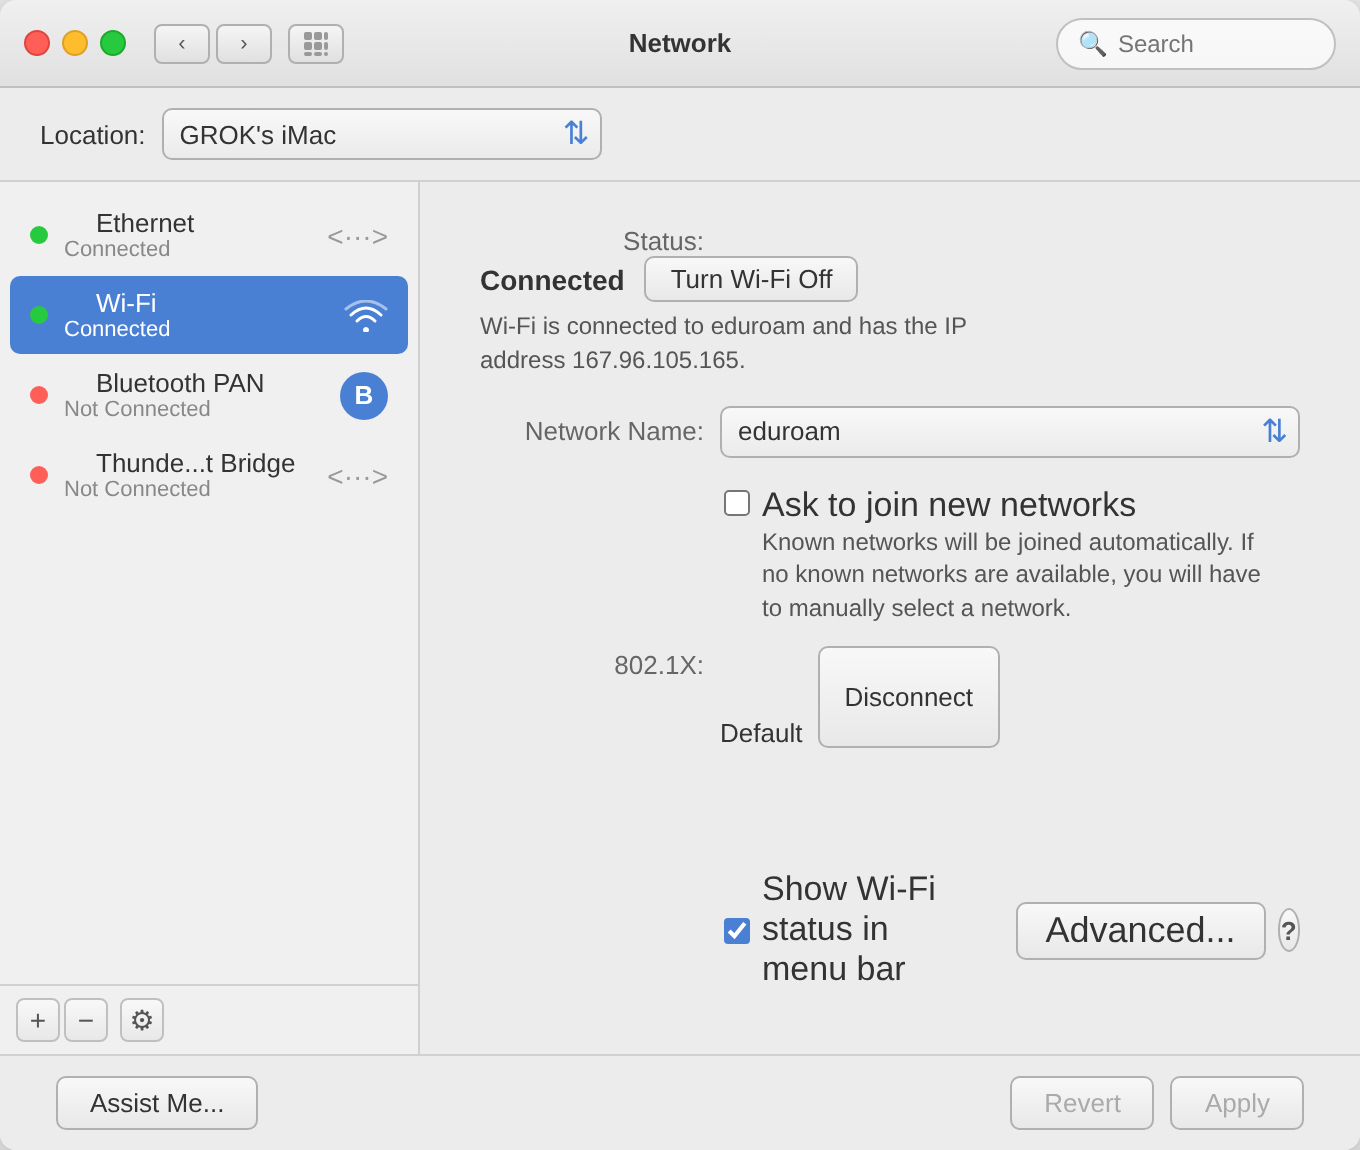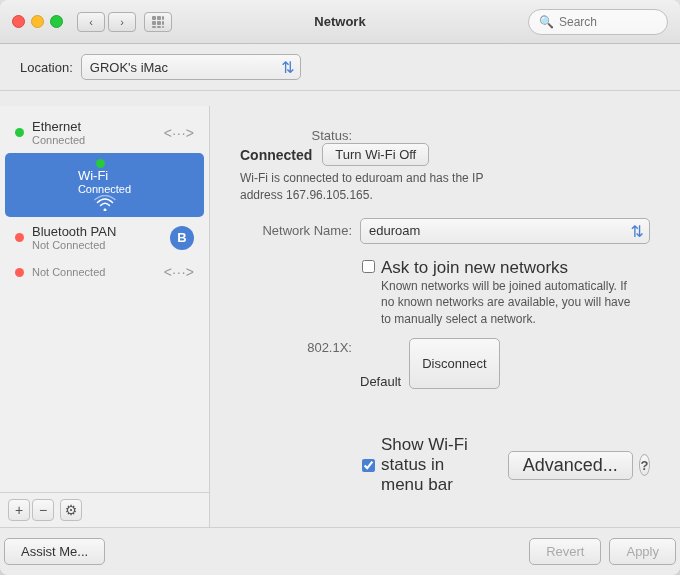--- a/index.html
+++ b/index.html
@@ -108,21 +108,20 @@
       font-size: 12px;
       color: #999;
       width: 100%;
     }
     
     .content {
       display: flex;
       flex-direction: column;
       flex: 1;
       overflow: hidden;
-      gap: 15px;
     }
     
     .location-bar {
       display: flex;
       align-items: center;
       padding: 10px 20px;
       background: #ececec;
       border-bottom: 1px solid #d0d0d0;
       flex-shrink: 0;
     }
@@ -179,36 +178,36 @@
     .sidebar-item {
       display: flex;
       align-items: center;
       padding: 6px 10px;
       cursor: pointer;
       border-radius: 5px;
       margin: 1px 5px;
     }
     .sidebar-item.active {
       background: #4a80d4;
-      flex-direction: column;
     }
     .sidebar-item .status-dot {
       width: 9px;
       height: 9px;
       border-radius: 50%;
       margin-right: 8px;
       flex-shrink: 0;
     }
     .sidebar-item .item-text {
       flex: 1;
     }
     .sidebar-item .item-name {
       font-size: 13px;
       font-weight: 500;
       color: #333;
+      margin-left: 16px;
     }
     .sidebar-item.active .item-name,
     .sidebar-item.active .item-status {
       color: white;
     }
     .sidebar-item .item-status {
       font-size: 11px;
       color: #888;
     }
     
@@ -408,21 +407,21 @@
       cursor: pointer;
       font-size: 13px;
       font-weight: bold;
       color: #555;
       margin-left: 6px;
     }
     
     .window-bottom {
       background: #ececec;
       border-top: 1px solid #d0d0d0;
-      padding: 10px 4px;
+      padding: 10px 28px;
       display: flex;
       align-items: center;
       flex-shrink: 0;
     }
     .assist-btn {
       background: linear-gradient(to bottom, #f8f8f8, #e8e8e8);
       border: 1px solid #b0b0b0;
       border-radius: 5px;
       padding: 5px 16px;
       font-size: 13px;
@@ -556,20 +555,21 @@
               <div class="item-status">Not Connected</div>
             </div>
             <span>
               <div class="bt-circle">B</div>
             </span>
           </div>
 
           <div class="sidebar-item">
             <span class="status-dot" style="background:#ff5f56;"></span>
             <div class="item-text">
+              <div class="item-name">Thunde...t Bridge</div>
               <div class="item-status">Not Connected</div>
             </div>
             <span class="arrows-icon">&lt;···&gt;</span>
           </div>
 
         </div>
 
         <div class="sidebar-toolbar">
           <div class="toolbar-btn">+</div>
           <div class="toolbar-btn">−</div>

